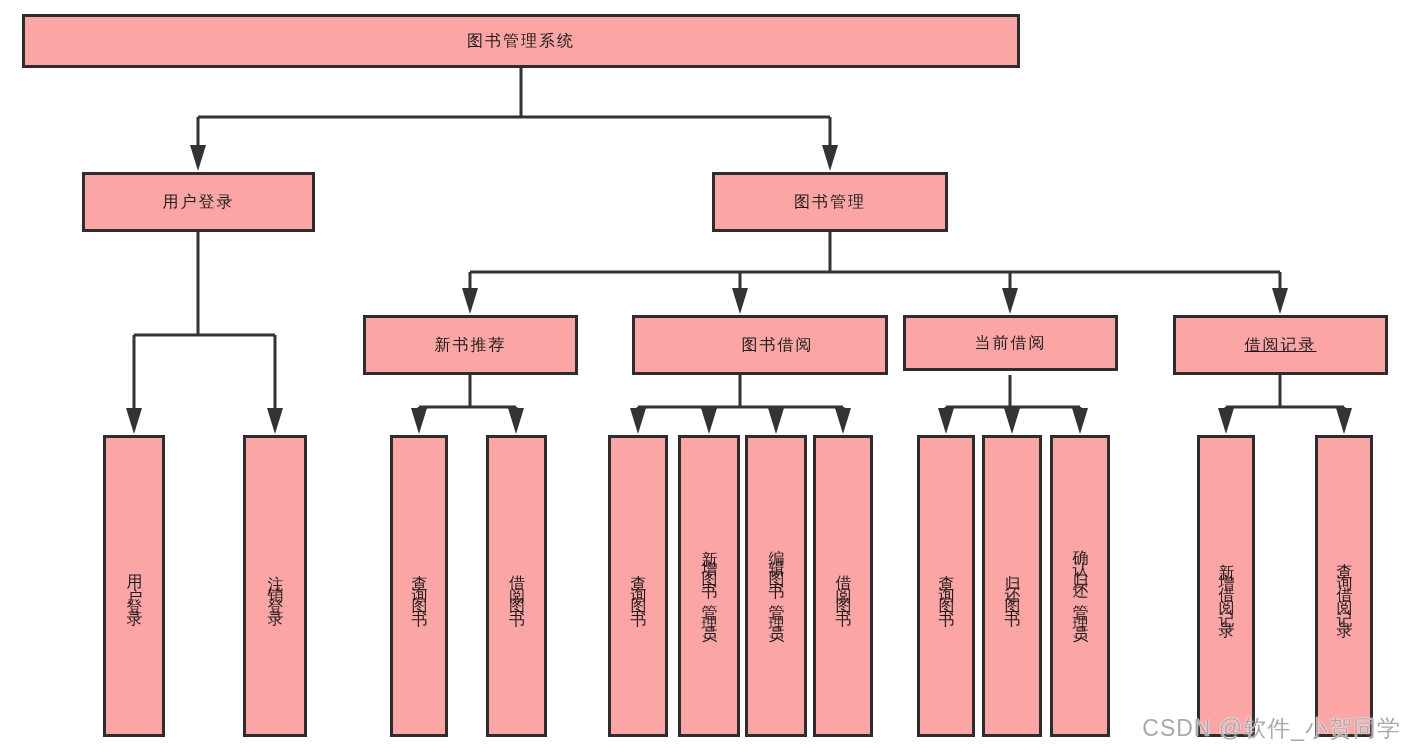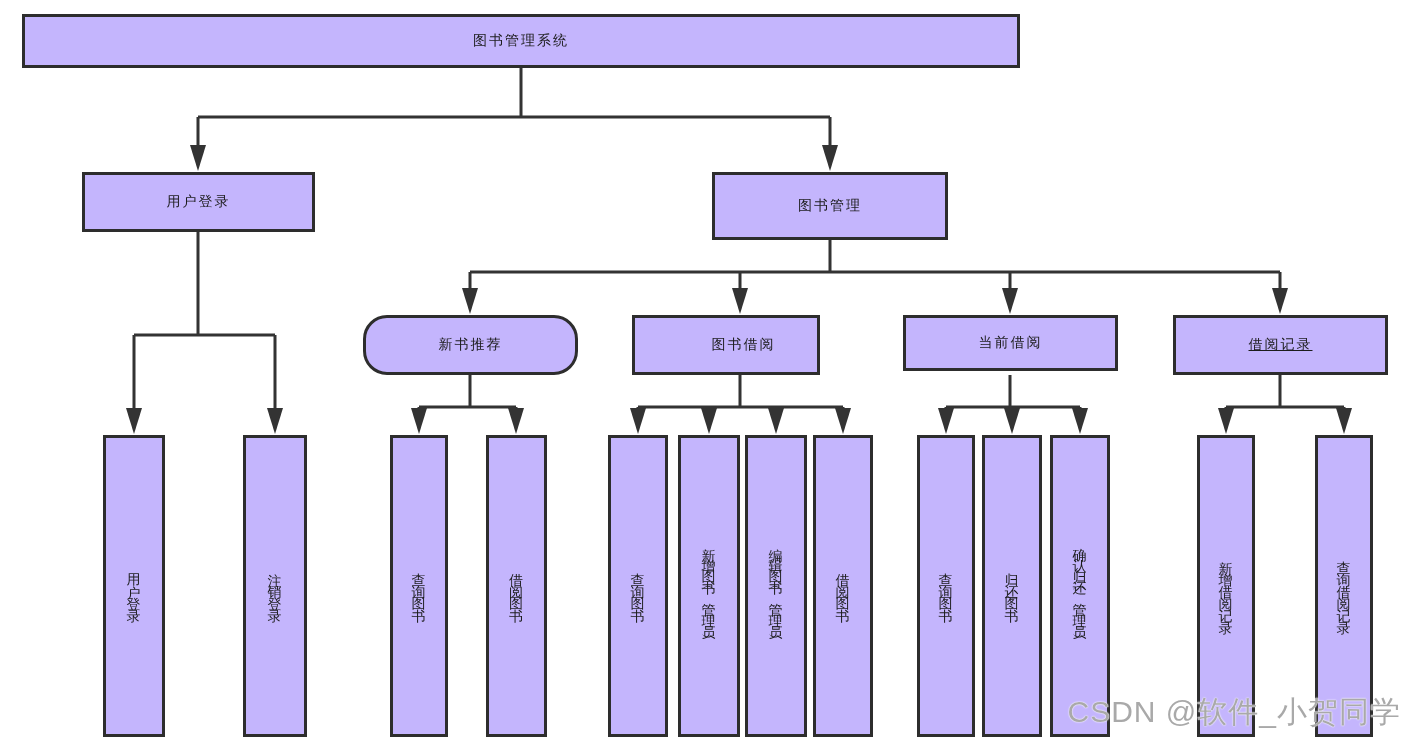--- a/index.html
+++ b/index.html
@@ -17,43 +17,43 @@
     width: 1405px;
     height: 747px;
     background: var(--background, #ffffff);
     overflow: hidden;
   }
   .connector { position: absolute; left: 0; top: 0; z-index: 1; }
   .connector path { stroke: var(--line, #333333); stroke-width: 3; fill: none; }
   .connector polygon { fill: var(--line, #333333); stroke: none; }
   .node {
     position: absolute;
-    background: #c4b5fd;
+    background: #fca5a5;
     border: 3px solid var(--box-border, #2d2d2d);
     display: flex;
     align-items: center;
     justify-content: center;
     color: var(--text, #1c1c1c);
-    font-size: 14px;
+    font-size: 16px;
     z-index: 2;
     letter-spacing: 2px;
   }
   .leaf {
     writing-mode: vertical-rl;
     text-orientation: mixed;
     letter-spacing: 12px;
     top: 435px;
     height: 302px;
   }
   .leaf.long { letter-spacing: 11px; }
   .watermark {
     position: absolute;
     right: 4px;
-    bottom: 14px;
-    font-size: 30px;
+    bottom: 3px;
+    font-size: 23px;
     color: var(--watermark, #a9a9a9);
     text-shadow: 0 0 2px #ffffff, 0 0 1px #ffffff;
     z-index: 5;
     letter-spacing: 1px;
     white-space: nowrap;
   }
 </style>
 </head>
 <body>
 
@@ -91,24 +91,24 @@
     <polygon points="1080,434 1072,408 1088,408"></polygon>
 
     <path d="M1280 375 V407 M1226 407 H1344 M1226 407 V414 M1344 407 V414"></path>
     <polygon points="1226,434 1218,408 1234,408"></polygon>
     <polygon points="1344,434 1336,408 1352,408"></polygon>
   </svg>
 
   <div class="node" style="left:22px; top:14px; width:998px; height:54px;">图书管理系统</div>
 
   <div class="node" style="left:82px; top:172px; width:233px; height:60px;">用户登录</div>
-  <div class="node" style="left:712px; top:172px; width:236px; height:68px;">图书管理</div>
+  <div class="node" style="left:712px; top:172px; width:236px; height:60px;">图书管理</div>
 
-  <div class="node" style="left:363px; top:315px; width:215px; height:60px;border-radius:24px;">新书推荐</div>
-  <div class="node" style="left:632px; top:315px; width:188px; height:60px;padding-left:35px;">图书借阅</div>
+  <div class="node" style="left:363px; top:315px; width:215px; height:60px;">新书推荐</div>
+  <div class="node" style="left:632px; top:315px; width:256px; height:60px;padding-left:35px;">图书借阅</div>
   <div class="node" style="left:903px; top:315px; width:215px; height:56px;">当前借阅</div>
   <div class="node" style="left:1173px; top:315px; width:215px; height:60px;text-decoration:underline;">借阅记录</div>
 
   <div class="node leaf" style="left:103px; width:62px;">用户登录</div>
   <div class="node leaf" style="left:243px; width:64px;">注销登录</div>
 
   <div class="node leaf" style="left:390px; width:58px;">查询图书</div>
   <div class="node leaf" style="left:486px; width:61px;">借阅图书</div>
 
   <div class="node leaf" style="left:608px; width:60px;">查询图书</div>

